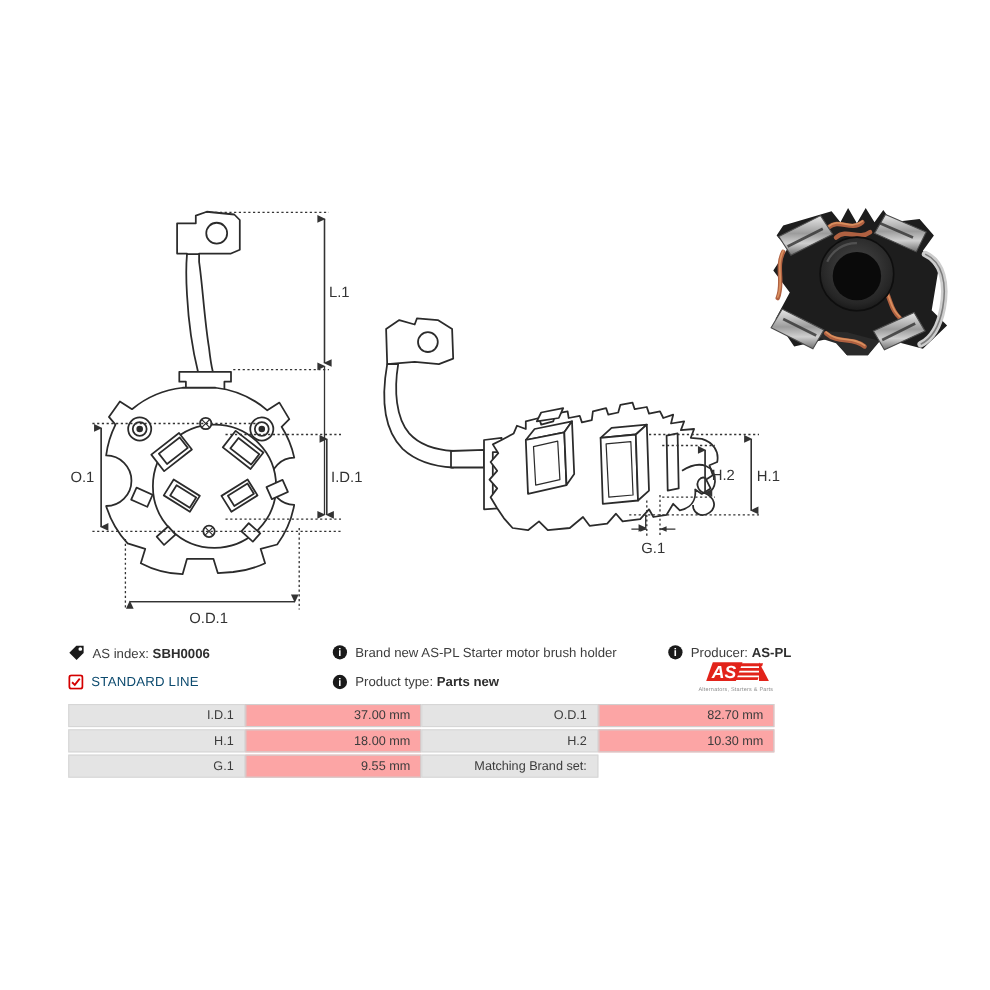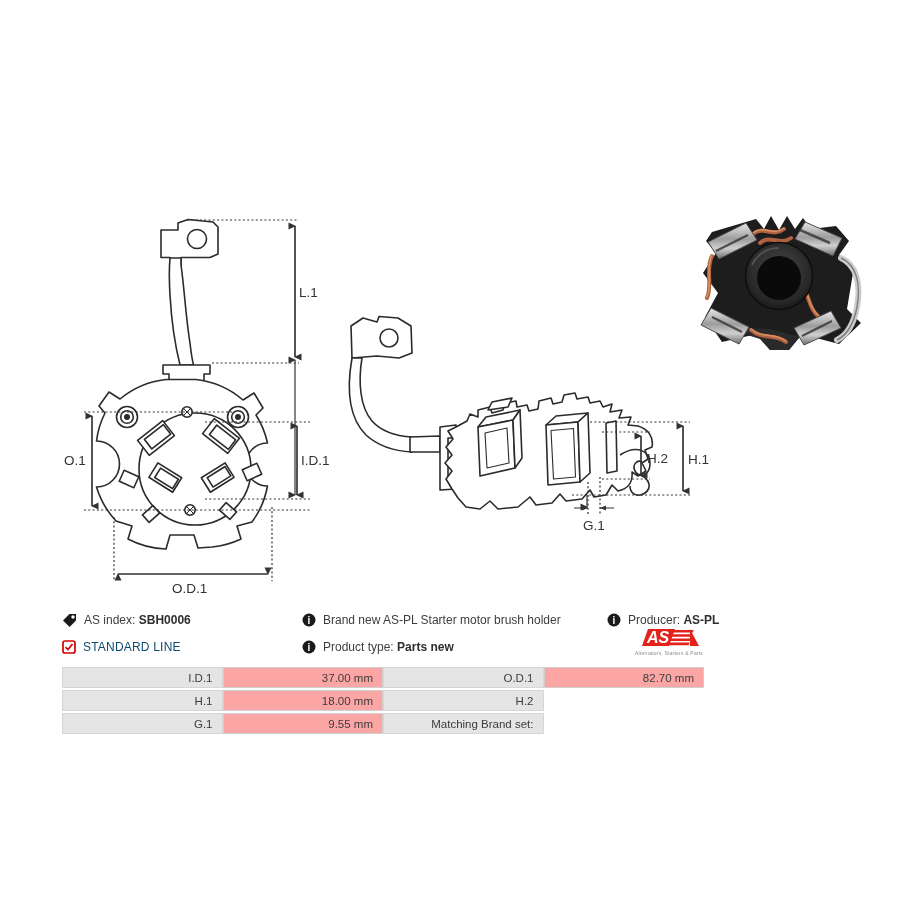--- a/index.html
+++ b/index.html
@@ -1,21 +1,21 @@
 <!DOCTYPE html>
 <html><head>
 <meta charset="utf-8">
 <style>
   html,body{margin:0;padding:0;background:#ffffff;}
   .page{position:relative;width:900px;height:768px;background:#fff;overflow:hidden;
-        font-family:"Liberation Sans",sans-serif;color:#3d3d3d;margin-top:27px;}
+        font-family:"Liberation Sans",sans-serif;color:#3d3d3d;}
   .abs{position:absolute;}
 
   
-  .info-item{position:absolute;display:flex;gap:7px;font-size:12px;white-space:nowrap;}
+  .info-item{position:absolute;display:flex;align-items:center;gap:7px;font-size:12px;white-space:nowrap;}
   .info-item .txt b{font-weight:bold;color:#2e2e2e;}
   .red-bold{color:#0c4a6e;font-weight:normal;letter-spacing:.2px;}
   .icn{display:inline-flex;flex:0 0 auto;}
 
   
   .spec-table{position:absolute;left:62px;top:640px;width:642px;
               display:flex;flex-direction:column;gap:2px;font-size:11.5px;}
   .spec-row{display:flex;gap:0;}
   .cell{box-sizing:border-box;width:160.5px;height:21px;line-height:19px;
         text-align:right;padding:1px 9px 0 4px;border:1px solid #cfcfcf;}
@@ -309,20 +309,21 @@
     <div class="spec-row">
       <div class="cell lbl">I.D.1</div>
       <div class="cell val">37.00 mm</div>
       <div class="cell lbl">O.D.1</div>
       <div class="cell val">82.70 mm</div>
     </div>
     <div class="spec-row">
       <div class="cell lbl">H.1</div>
       <div class="cell val">18.00 mm</div>
       <div class="cell lbl">H.2</div>
+      <div class="cell val">10.30 mm</div>
     </div>
     <div class="spec-row">
       <div class="cell lbl">G.1</div>
       <div class="cell val">9.55 mm</div>
       <div class="cell lbl">Matching Brand set:</div>
     </div>
   </div>
 
 </div>
 

